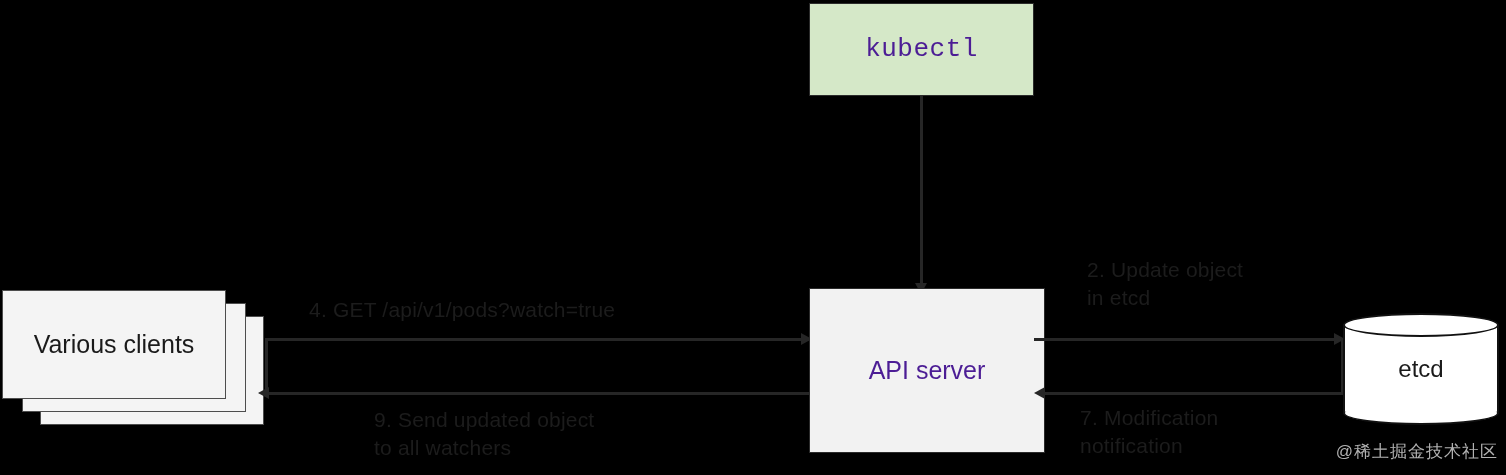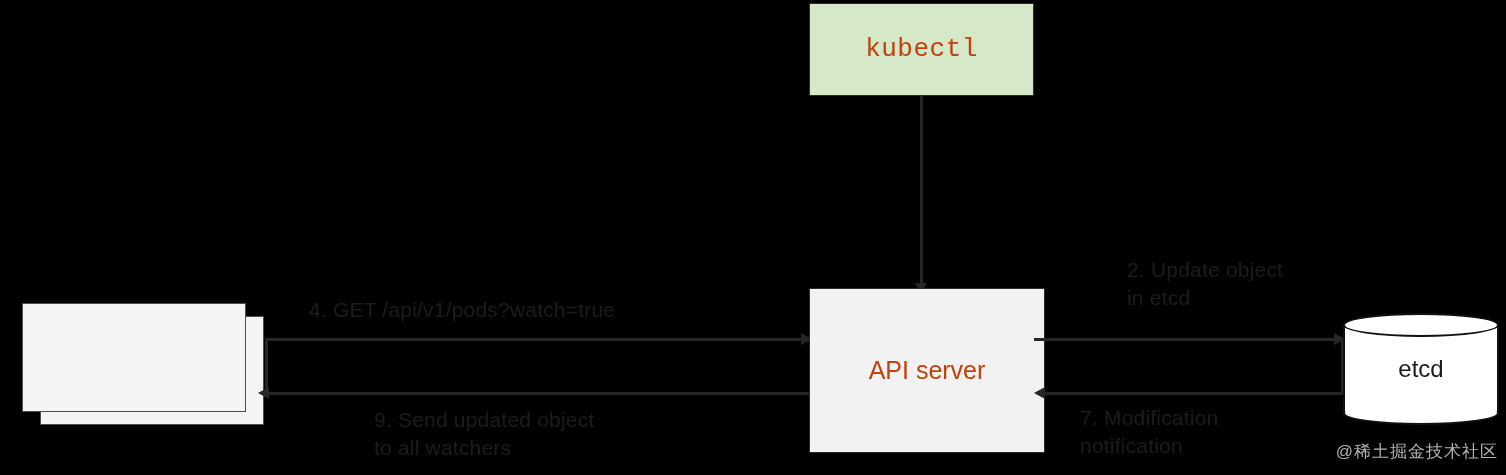--- a/index.html
+++ b/index.html
@@ -21,21 +21,21 @@
   }
 
   
   .node {
     position: absolute;
     box-sizing: border-box;
     display: flex;
     align-items: center;
     justify-content: center;
     text-align: left;
-    color: #c2410c;
+    color: #4c1d95;
     line-height: 1.22;
   }
 
   
   #kubectl-node {
     left: 809px;
     top: 3px;
     width: 225px;
     height: 93px;
     background: #d5e8c8;
@@ -186,21 +186,21 @@
   .step-label {
     position: absolute;
     color: #1c1c1c;
     font-size: 21px;
     line-height: 1.35;
     white-space: pre-line;
     letter-spacing: 0.2px;
   }
   #label-step1 { left: 487px; top: 176px; width: 430px; }
   #label-step3 { left: 309px; top: 296px; width: 470px; }
-  #label-step2 { left: 1087px; top: 256px; width: 230px; margin-left: 40px; }
+  #label-step2 { left: 1087px; top: 256px; width: 230px; }
   #label-step4 { left: 1080px; top: 404px; width: 230px; }
   #label-step5 { left: 374px; top: 406px; width: 340px; }
 
   
   #watermark {
     position: absolute;
     right: 8px;
     bottom: 12px;
     color: #d8d8d8;
     opacity: 0.82;
@@ -218,20 +218,24 @@
     <span>kubectl</span>
   </div>
 
   <div class="conn v" id="conn-kubectl-api" style="left:920px; top:96px; height:194px;"></div>
   <div class="arrow down" id="arrow-kubectl-api" style="left:915px; top:283px;"></div>
 
 
   <div id="clients-stack">
     <div class="client-card back2"></div>
     <div class="client-card back1"></div>
+    <div class="client-card front">
+      <span>Various
+clients</span>
+    </div>
   </div>
 
   <div class="conn v" id="conn-clients-riser" style="left:265px; top:338px; height:56px;"></div>
   <div class="conn h" id="conn-clients-api" style="left:265px; top:338px; width:546px;"></div>
   <div class="arrow right" id="arrow-clients-api" style="left:801px; top:333px;"></div>
 
   <div class="step-label" id="label-step3">4. GET /api/v1/pods?watch=true</div>
 
   <div class="conn h" id="conn-api-clients" style="left:266px; top:392px; width:545px;"></div>
   <div class="arrow left" id="arrow-api-clients" style="left:258px; top:387px;"></div>

